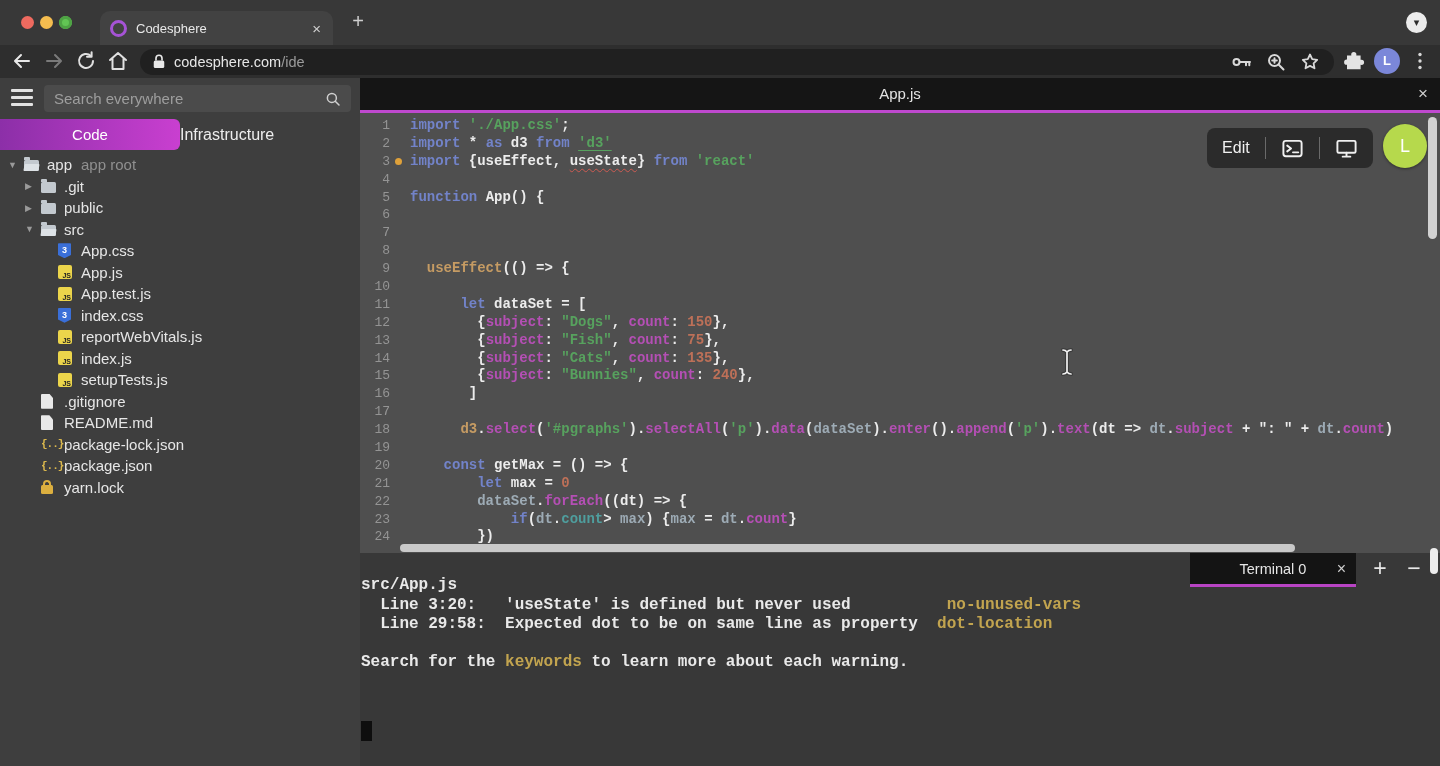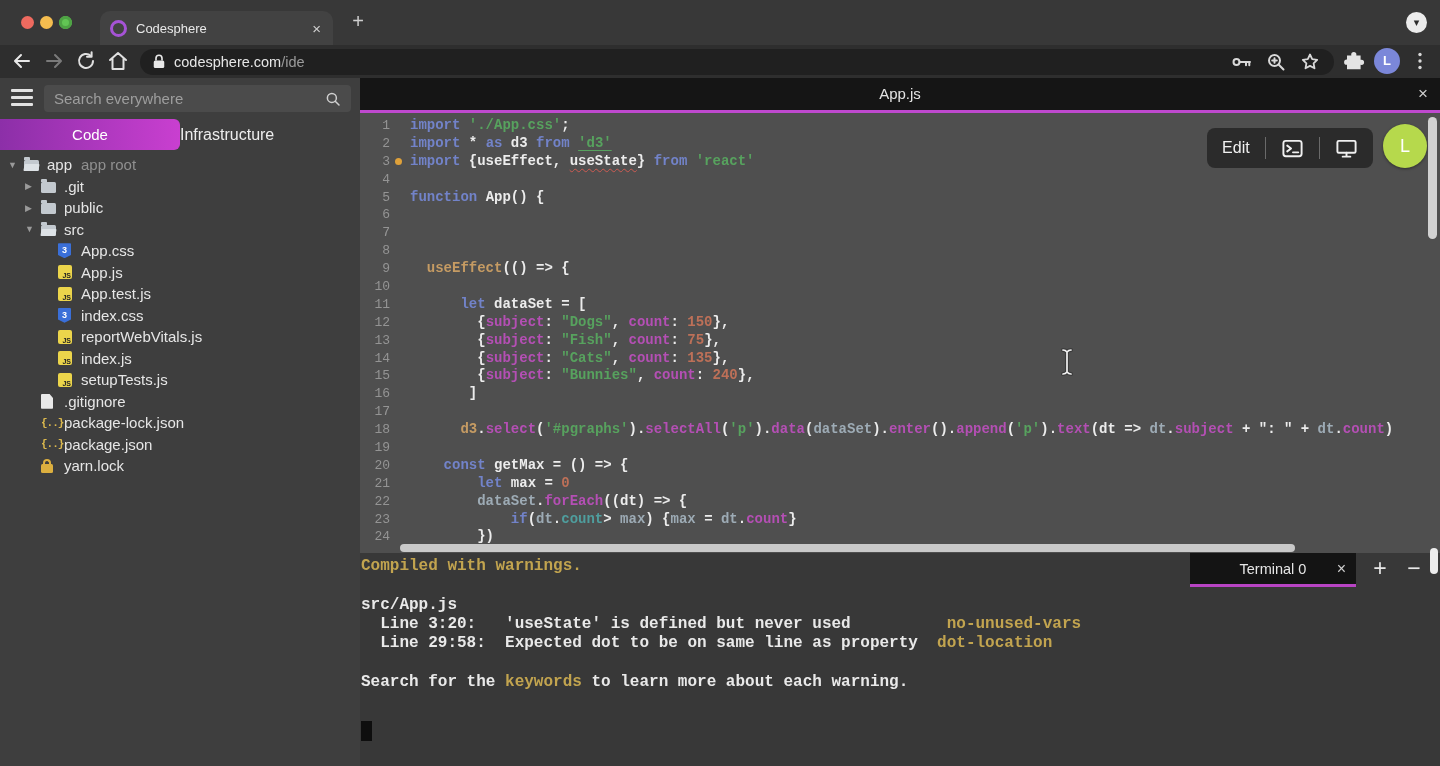--- a/index.html
+++ b/index.html
@@ -307,20 +307,27 @@
       <div class="tree-row" style="padding-left: 25px;">
         <span class="tree-spacer"></span>
         <span class="tree-icon">
           <span class="ic-file"></span>
         </span>
         <span class="tree-label">.gitignore</span>
       </div>
       <div class="tree-row" style="padding-left: 25px;">
         <span class="tree-spacer"></span>
         <span class="tree-icon">
+          <span class="ic-file"></span>
+        </span>
+        <span class="tree-label">README.md</span>
+      </div>
+      <div class="tree-row" style="padding-left: 25px;">
+        <span class="tree-spacer"></span>
+        <span class="tree-icon">
           <span class="ic-json">{..}</span>
         </span>
         <span class="tree-label">package-lock.json</span>
       </div>
       <div class="tree-row" style="padding-left: 25px;">
         <span class="tree-spacer"></span>
         <span class="tree-icon">
           <span class="ic-json">{..}</span>
         </span>
         <span class="tree-label">package.json</span>
@@ -488,21 +495,20 @@
     <span class="ibeam">
       <svg width="20" height="30" viewBox="0 0 20 30">
           <path d="M6 3c2 0 3.2 1 4 2 .8-1 2-2 4-2M10 5v20M6 27c2 0 3.2-1 4-2 .8 1 2 2 4 2" stroke="#3a3a3a" stroke-width="4" fill="none" stroke-linecap="round"></path>
           <path d="M6 3c2 0 3.2 1 4 2 .8-1 2-2 4-2M10 5v20M6 27c2 0 3.2-1 4-2 .8 1 2 2 4 2" stroke="#f2f2f2" stroke-width="1.7" fill="none" stroke-linecap="round"></path>
         </svg>
     </span>
   </div>
 
   <div class="terminal">
     <div id="terminal-lines">
-        <div class="term-row"><span class="t-y">Compiled with warnings.</span></div>
         <div class="term-row"></div>
         <div class="term-row"><span class="t-w">src/App.js</span></div>
         <div class="term-row"><span class="t-w">  Line 3:20:   'useState' is defined but never used          </span><span class="t-yl">no-unused-vars</span></div>
         <div class="term-row"><span class="t-w">  Line 29:58:  Expected dot to be on same line as property  </span><span class="t-yl">dot-location</span></div>
         <div class="term-row"></div>
         <div class="term-row"><span class="t-w">Search for the </span><span class="t-yl">keywords</span><span class="t-w"> to learn more about each warning.</span></div>
       </div>
     <div class="block-cursor"></div>
     <div class="term-tab">
       <span class="term-tab-label">Terminal 0</span>

